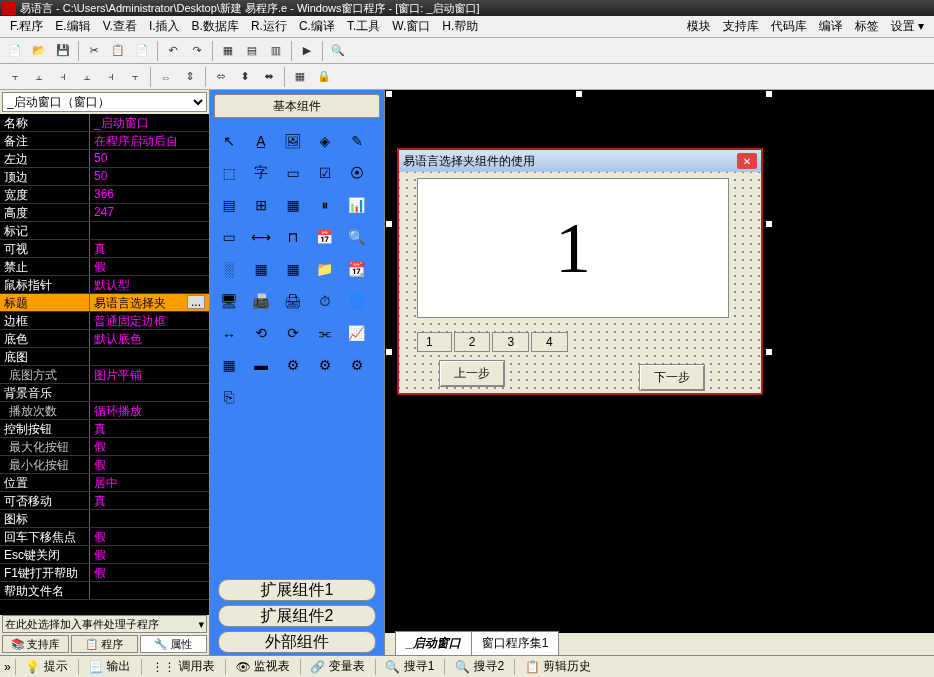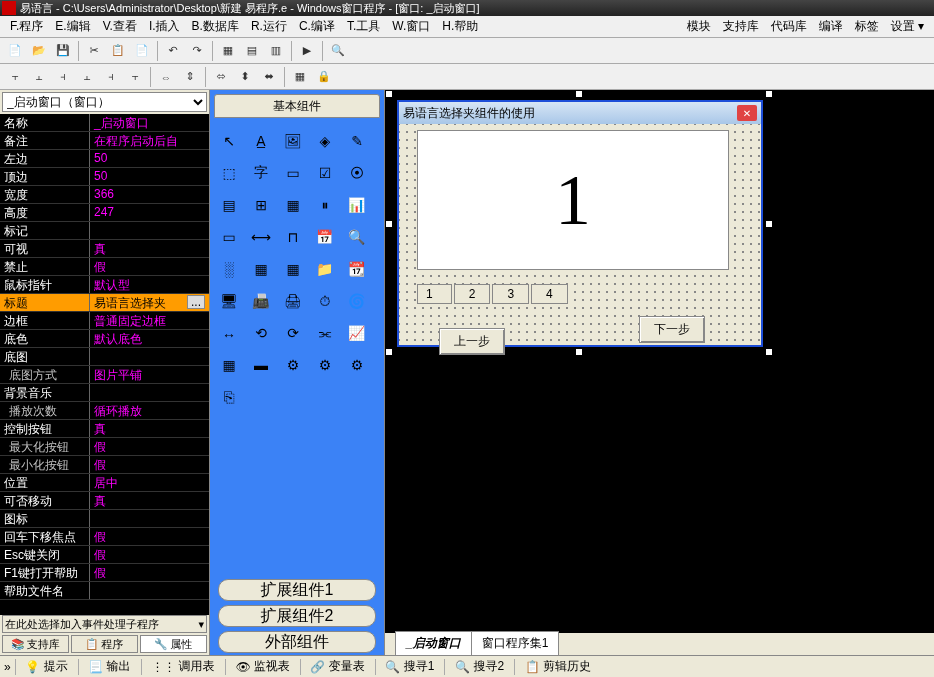--- a/index.html
+++ b/index.html
@@ -31,21 +31,21 @@
 .comp-header { height:24px; margin:4px; border:1px solid #888; background:#ece9d8; display:flex; align-items:center; justify-content:center; font-size:12px; border-radius:3px 3px 0 0; }
 .comp-grid { flex:1; padding:6px; display:grid; grid-template-columns: repeat(5, 28px); grid-auto-rows:28px; gap:4px; align-content:start; }
 .comp-item { width:26px; height:26px; border:1px solid transparent; display:flex; align-items:center; justify-content:center; font-size:14px; }
 .comp-footer-btn { height:22px; margin:2px 8px; border:1px solid #888; background:#ece9d8; display:flex; align-items:center; justify-content:center; font-size:16px; border-radius:10px; }
 .design-area { flex:1; background:#000; position:relative; }
 .design-tabs { position:absolute; bottom:0; left:0; right:0; height:22px; background:#ece9d8; display:flex; align-items:flex-end; padding-left:10px; }
 .design-tab { padding:3px 10px; border:1px solid #888; background:#fff; font-size:12px; margin-right:-1px; border-bottom:none; }
 .design-tab.active { font-weight:bold; font-style:italic; }
 .design-canvas { position:absolute; top:0; left:0; right:0; bottom:22px; }
 .sel-handle { position:absolute; width:8px; height:8px; background:#fff; border:1px solid #000; }
-.form-window { position:absolute; background:#ece9d8; border:2px solid #1d4ed8; }
+.form-window { position:absolute; background:#ece9d8; border:2px solid #b91c1c;margin-top:48px; }
 .form-title { height:22px; background:linear-gradient(#d6e5f5,#a9c7e8); display:flex; align-items:center; padding:0 4px; font-size:12px; color:#000; justify-content:space-between; }
 .form-close { width:20px; height:16px; background:#e04343; color:#fff; display:flex; align-items:center; justify-content:center; border-radius:2px; font-size:10px; }
 .form-body { position:relative; height:calc(100% - 22px); background-image: radial-gradient(#888 1px, transparent 1px); background-size:8px 8px; background-position:4px 4px; }
 .display-box { position:absolute; background:#fff; border:1px solid #888; display:flex; align-items:center; justify-content:center; font-size:72px; font-family:Georgia,serif; }
 .tab-control { position:absolute; display:flex; }
 .tab-ctl-tab { border:1px solid #888; background:#ece9d8; padding:2px 14px; font-size:12px; margin-right:2px; }
 .win-btn { position:absolute; border:1px solid #888; background:#ece9d8; padding:4px 14px; font-size:12px; box-shadow:1px 1px 0 #fff inset, -1px -1px 0 #888 inset; }
 .bottom-toolbar { height:22px; background:#ece9d8; border-top:1px solid #888; display:flex; align-items:center; padding:0 4px; gap:4px; }
 .bottom-item { padding:2px 6px; display:flex; align-items:center; gap:3px; font-size:12px; }
 .bottom-sep { width:1px; height:16px; background:#aaa; }
@@ -311,21 +311,21 @@
           <span class="form-close">✕</span>
         </div>
         <div class="form-body">
           <div class="display-box" style="left:18px;top:6px;width:312px;height:140px;">1</div>
           <div class="tab-control" style="left:18px; top:160px;">
             <div class="tab-ctl-tab" style="padding:2px 18px 2px 8px;">1</div>
             <div class="tab-ctl-tab">2</div>
             <div class="tab-ctl-tab">3</div>
             <div class="tab-ctl-tab">4</div>
           </div>
-          <div class="win-btn" style="left:40px; top:204px;">上一步</div>
+          <div class="win-btn" style="left:40px; top:188px;">上一步</div>
           <div class="win-btn" style="left:240px; top:192px;text-align:right;">下一步</div>
         </div>
       </div>
     </div>
     <div class="design-tabs">
       <div class="design-tab active">_启动窗口</div>
       <div class="design-tab">窗口程序集1</div>
     </div>
   </div>
 </div>

